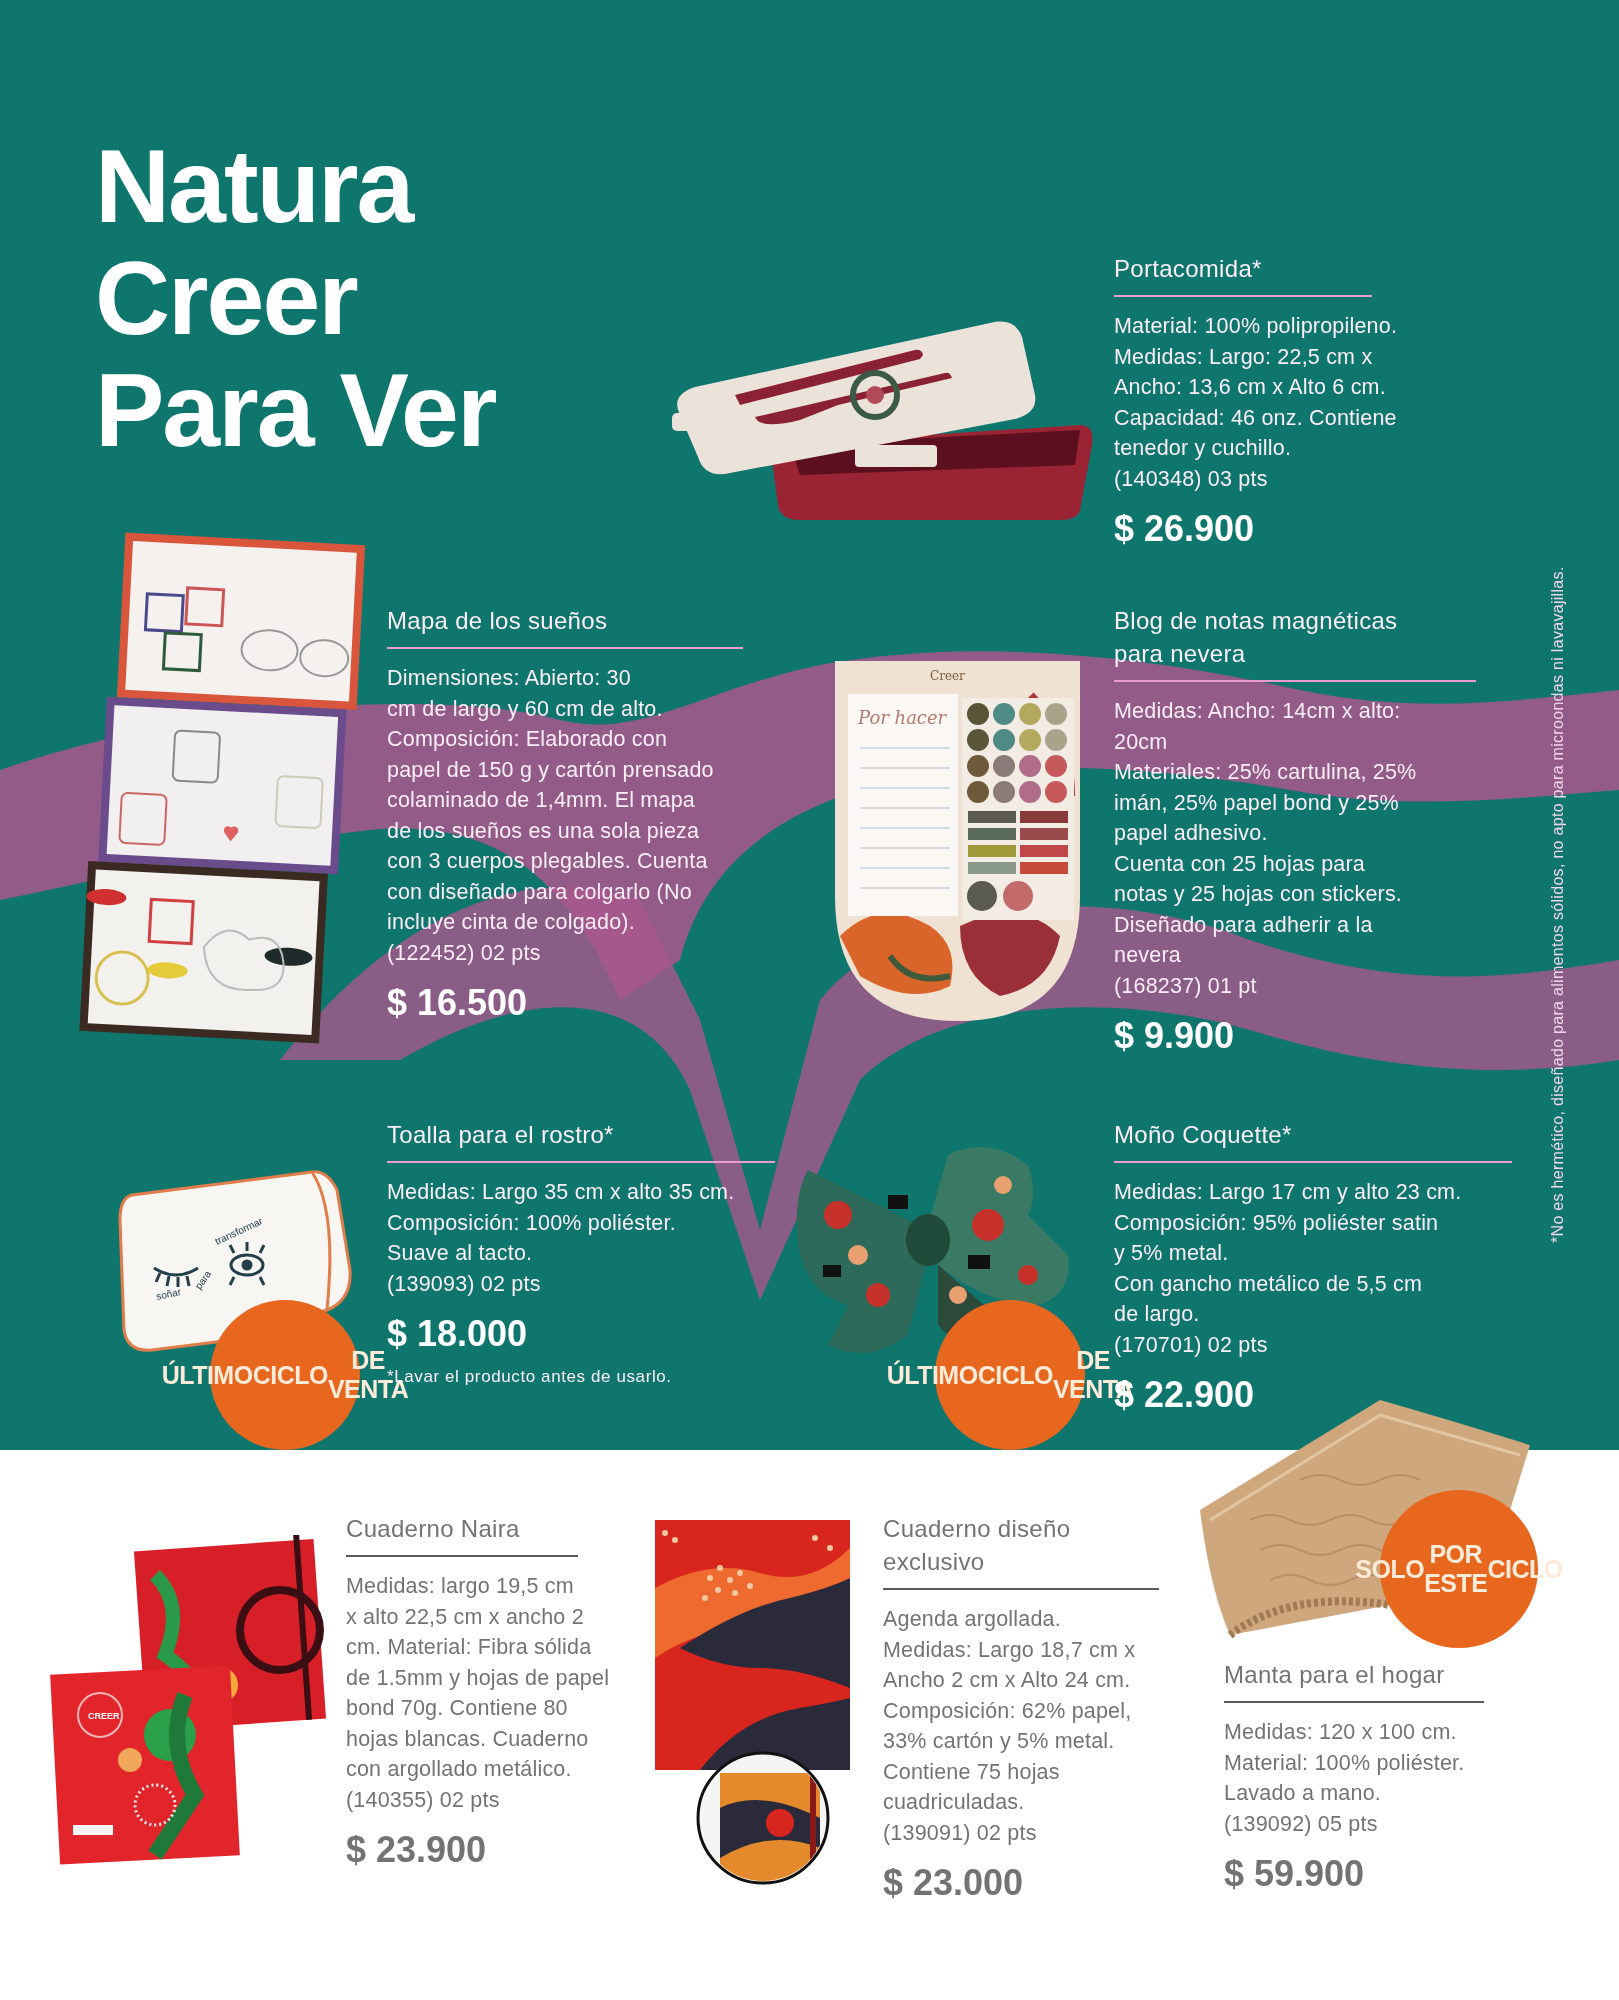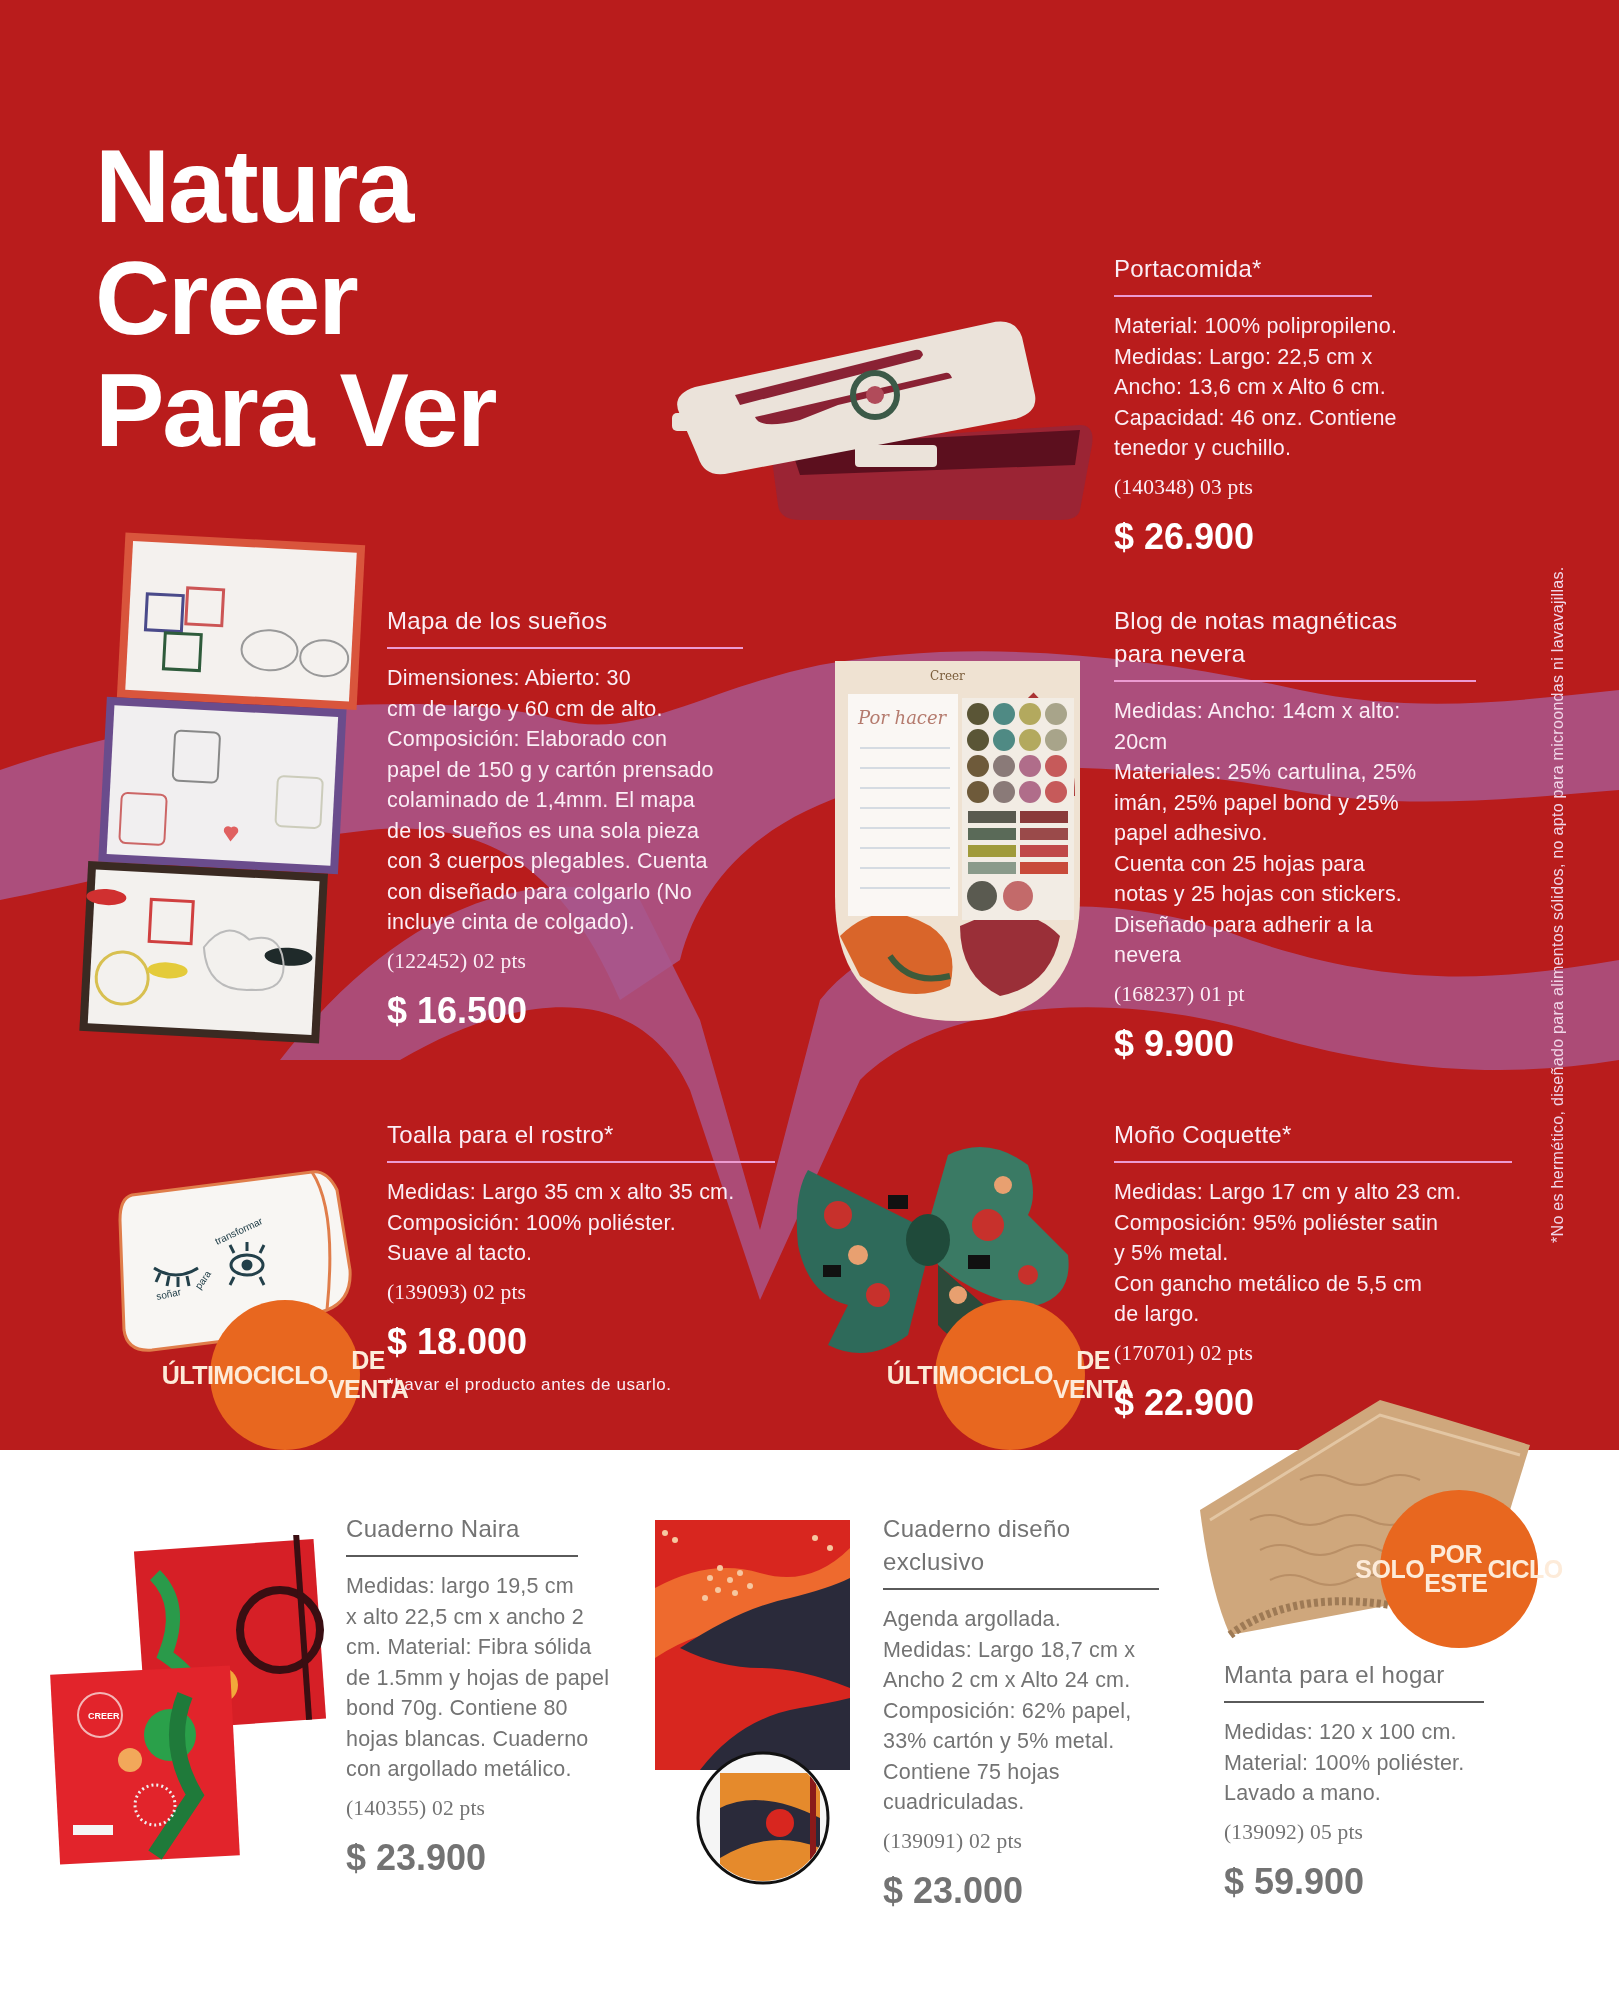--- a/index.html
+++ b/index.html
@@ -1,42 +1,42 @@
 <!DOCTYPE html>
 <html><head>
 <meta charset="utf-8">
 <style>
   * { box-sizing: border-box; margin: 0; padding: 0; }
   html, body { width: 1619px; height: 2000px; overflow: hidden; background: #ffffff; }
   body { font-family: "Liberation Sans", sans-serif; position: relative; }
 
   .purple-section {
     position: absolute; left: 0; top: 0; width: 1619px; height: 1450px;
-    background: #b91c1c; overflow: hidden;
+    background: #0f766e; overflow: hidden;
   }
   .purple-section .wave {
     position: absolute; left: 0; top: 0; width: 1619px; height: 1450px;
   }
   .white-section {
     position: absolute; left: 0; top: 1450px; width: 1619px; height: 550px;
     background: #ffffff;
   }
 
   .main-title {
     position: absolute; left: 95px; top: 130px;
     color: #ffffff; font-weight: 700; font-size: 104px; line-height: 112px;
     letter-spacing: -2px;
   }
   .main-title span { display: block; }
 
   .product { position: absolute; }
   .product .p-title { font-size: 24px; line-height: 33px; letter-spacing: 0.3px; }
   .product .p-rule { height: 2px; margin: 10px 0 14px 0; }
   .product .p-desc { font-size: 21.5px; line-height: 30.5px; letter-spacing: 0.2px; }
-  .product .p-code { font-size: 21.5px; line-height: 30px; margin-top: 8px; letter-spacing: 0.2px; font-family: Liberation Serif, serif; }
+  .product .p-code { font-size: 21.5px; line-height: 30px; letter-spacing: 0.2px; }
   .product .p-price { font-size: 36px; font-weight: 700; line-height: 46px; margin-top: 12px; }
   .product .p-note { font-size: 17px; line-height: 24px; margin-top: 8px; letter-spacing: 0.6px; }
 
   .on-purple { color: #fbeef6; }
   .on-purple .p-rule { background: #ec9bd2; }
   .on-purple .p-price { color: #ffffff; }
   .on-white { color: #737373; }
   .on-white .p-rule { background: #5a5a5a; height: 2px; }
 
   .side-note {

